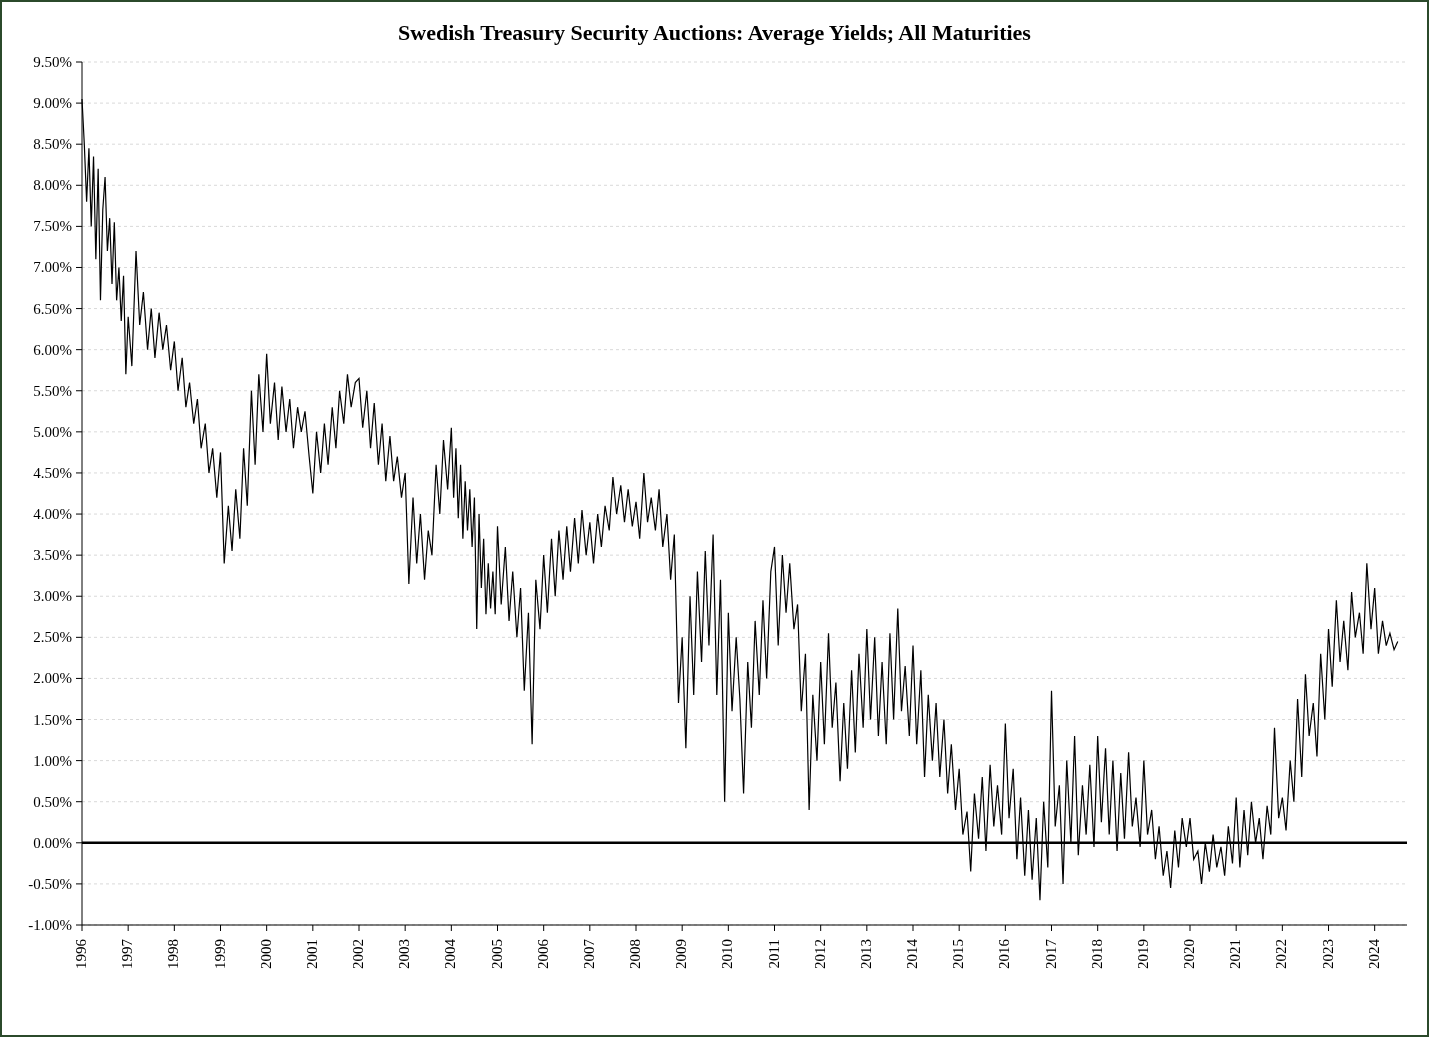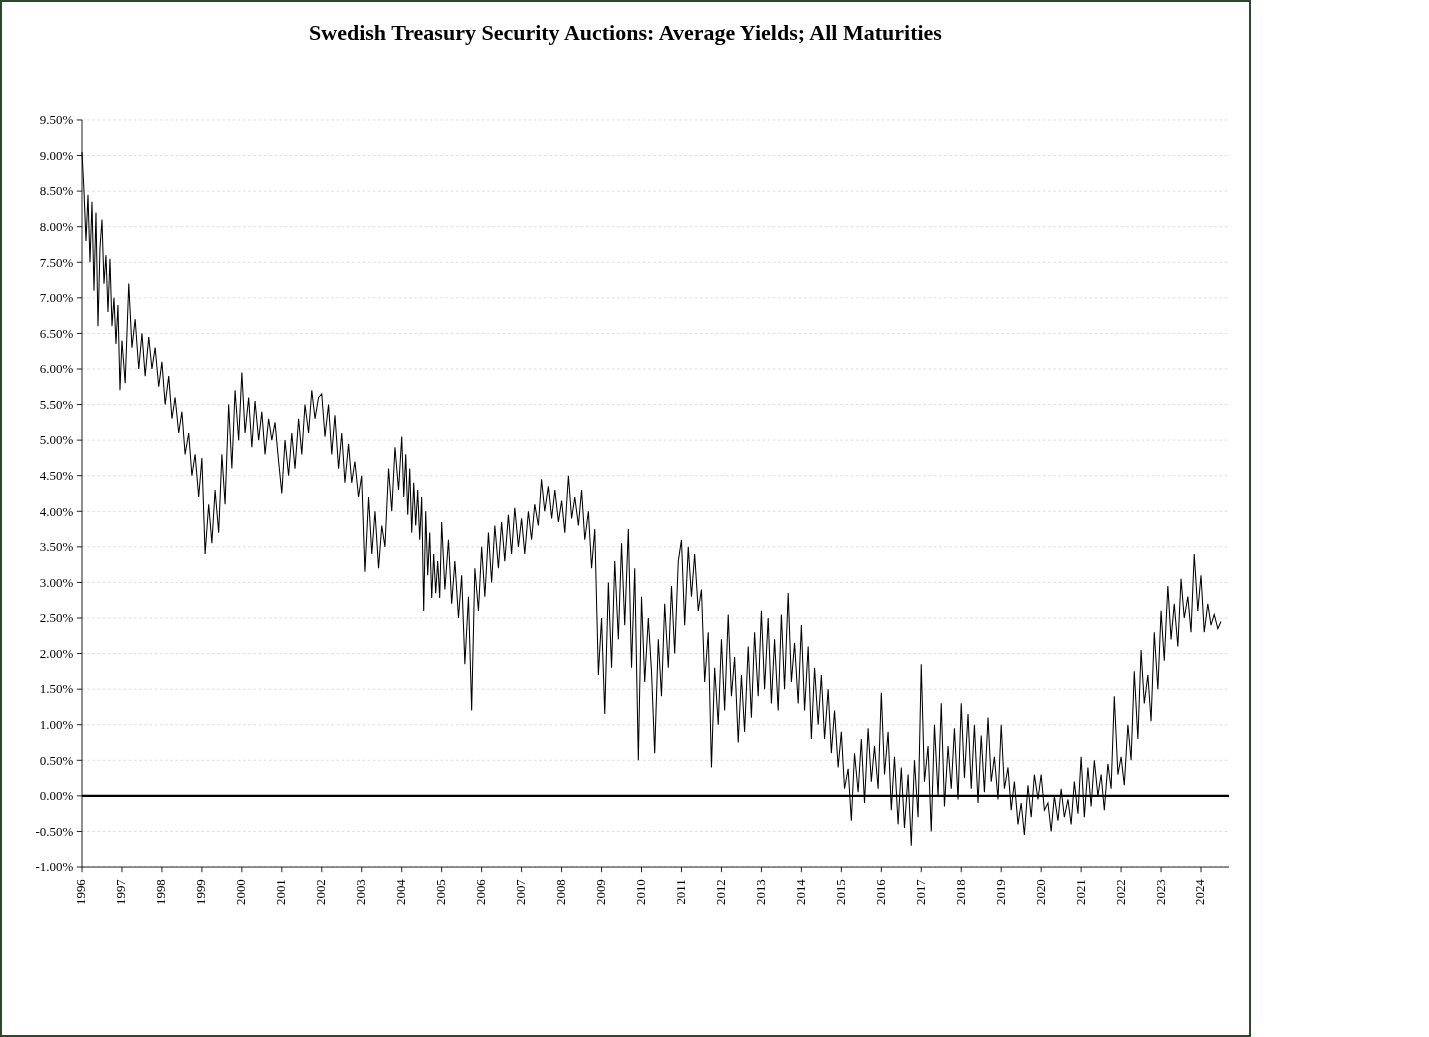--- a/index.html
+++ b/index.html
@@ -1,18 +1,18 @@
 <!DOCTYPE html>
 <html><head>
 <meta charset="utf-8">
 <style>
   html,body{margin:0;padding:0;background:#fff;font-family:Georgia,'Times New Roman',serif;}
   .chart-frame{
     box-sizing:border-box;
-    width:1251px;height:1037px;
+    width:1429px;height:1037px;
     border:2px solid #2b4a2b;
     position:relative;
     background:#fff;
     padding-left:44px;
   }
   .chart-title{
     position:absolute;top:18px;left:0;right:0;
     text-align:center;
     font-weight:bold;
     font-size:22px;

